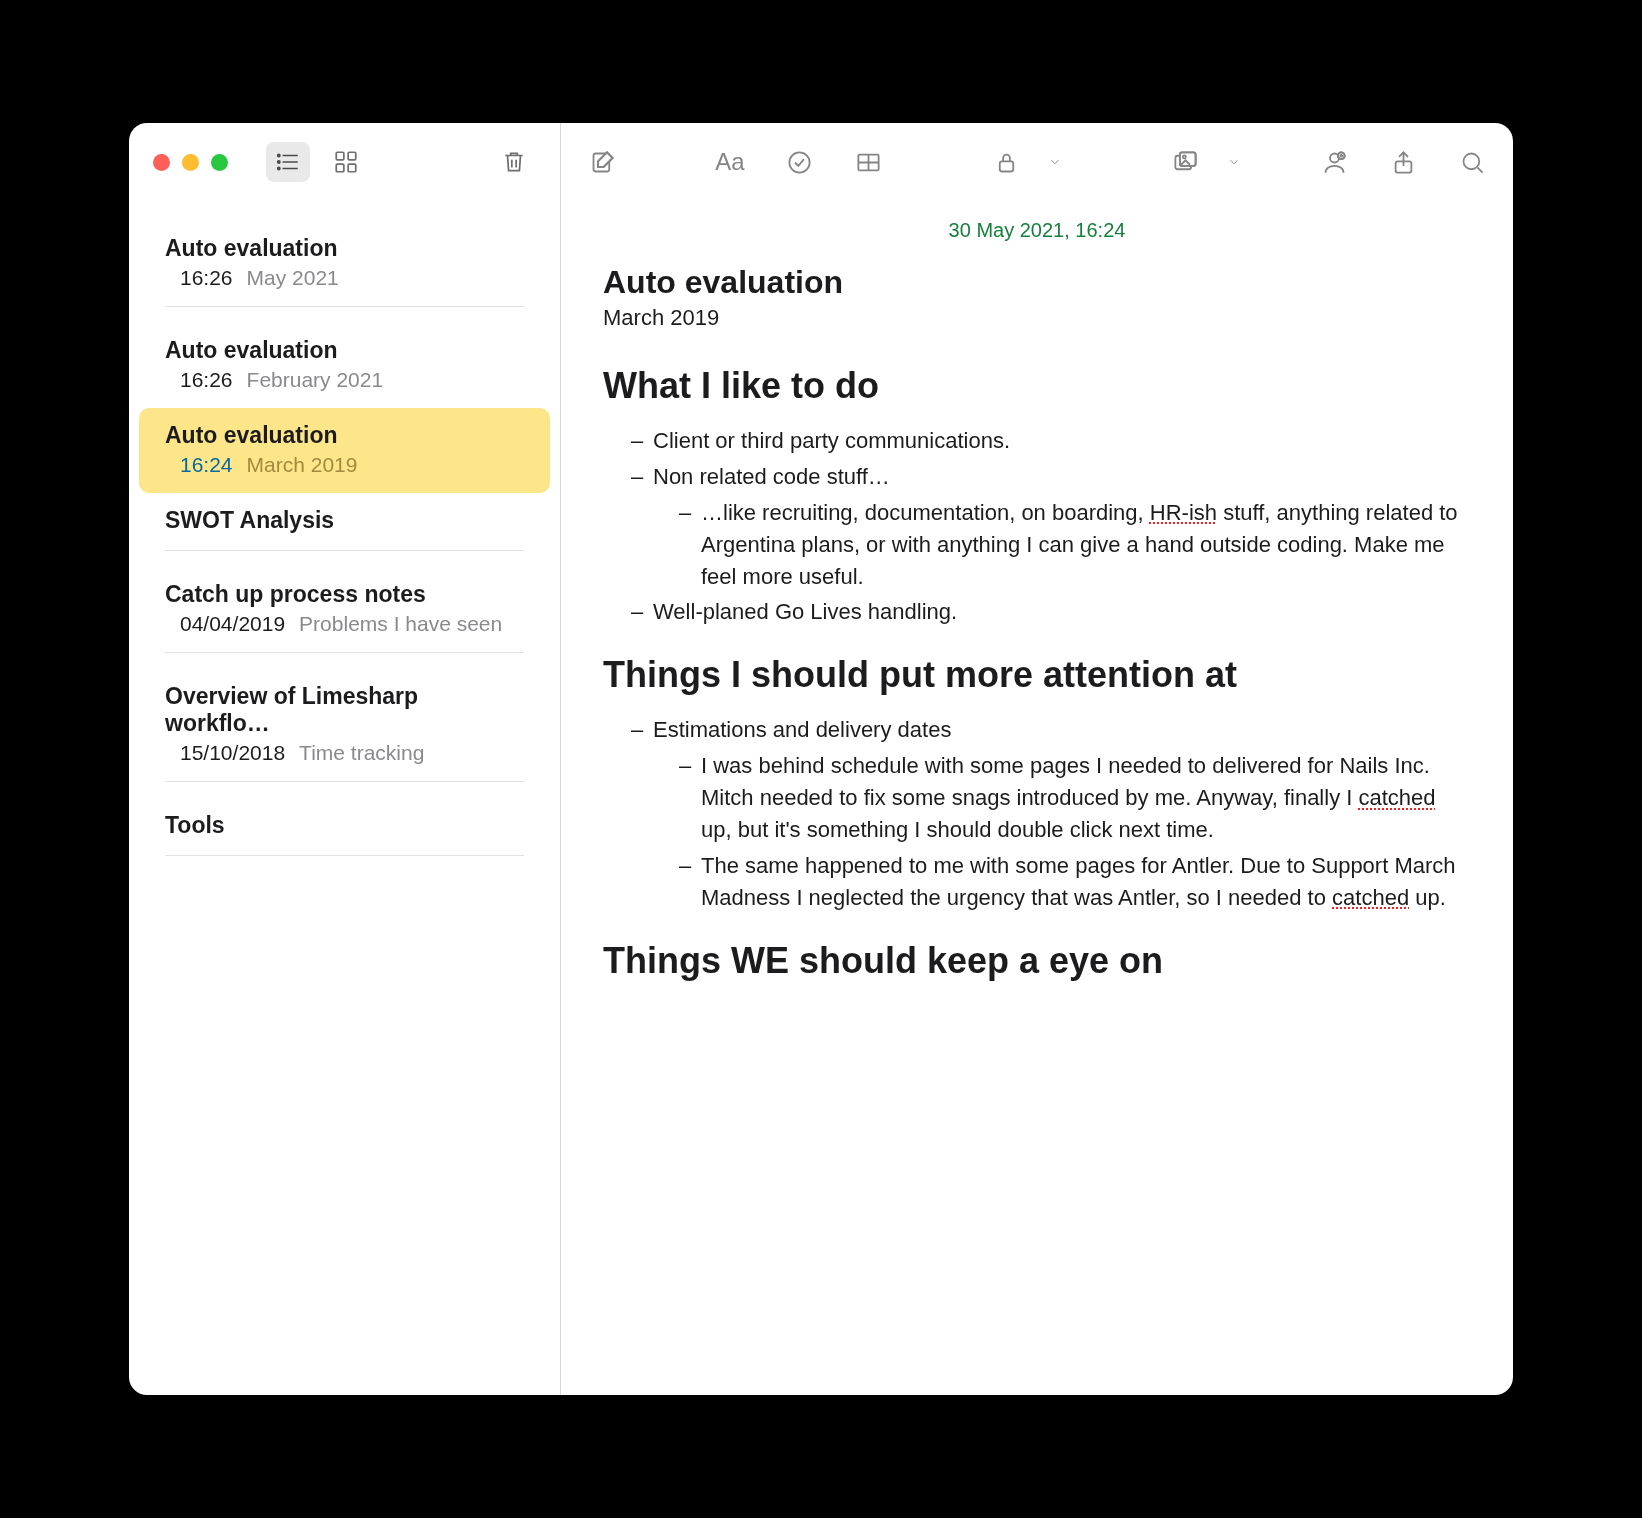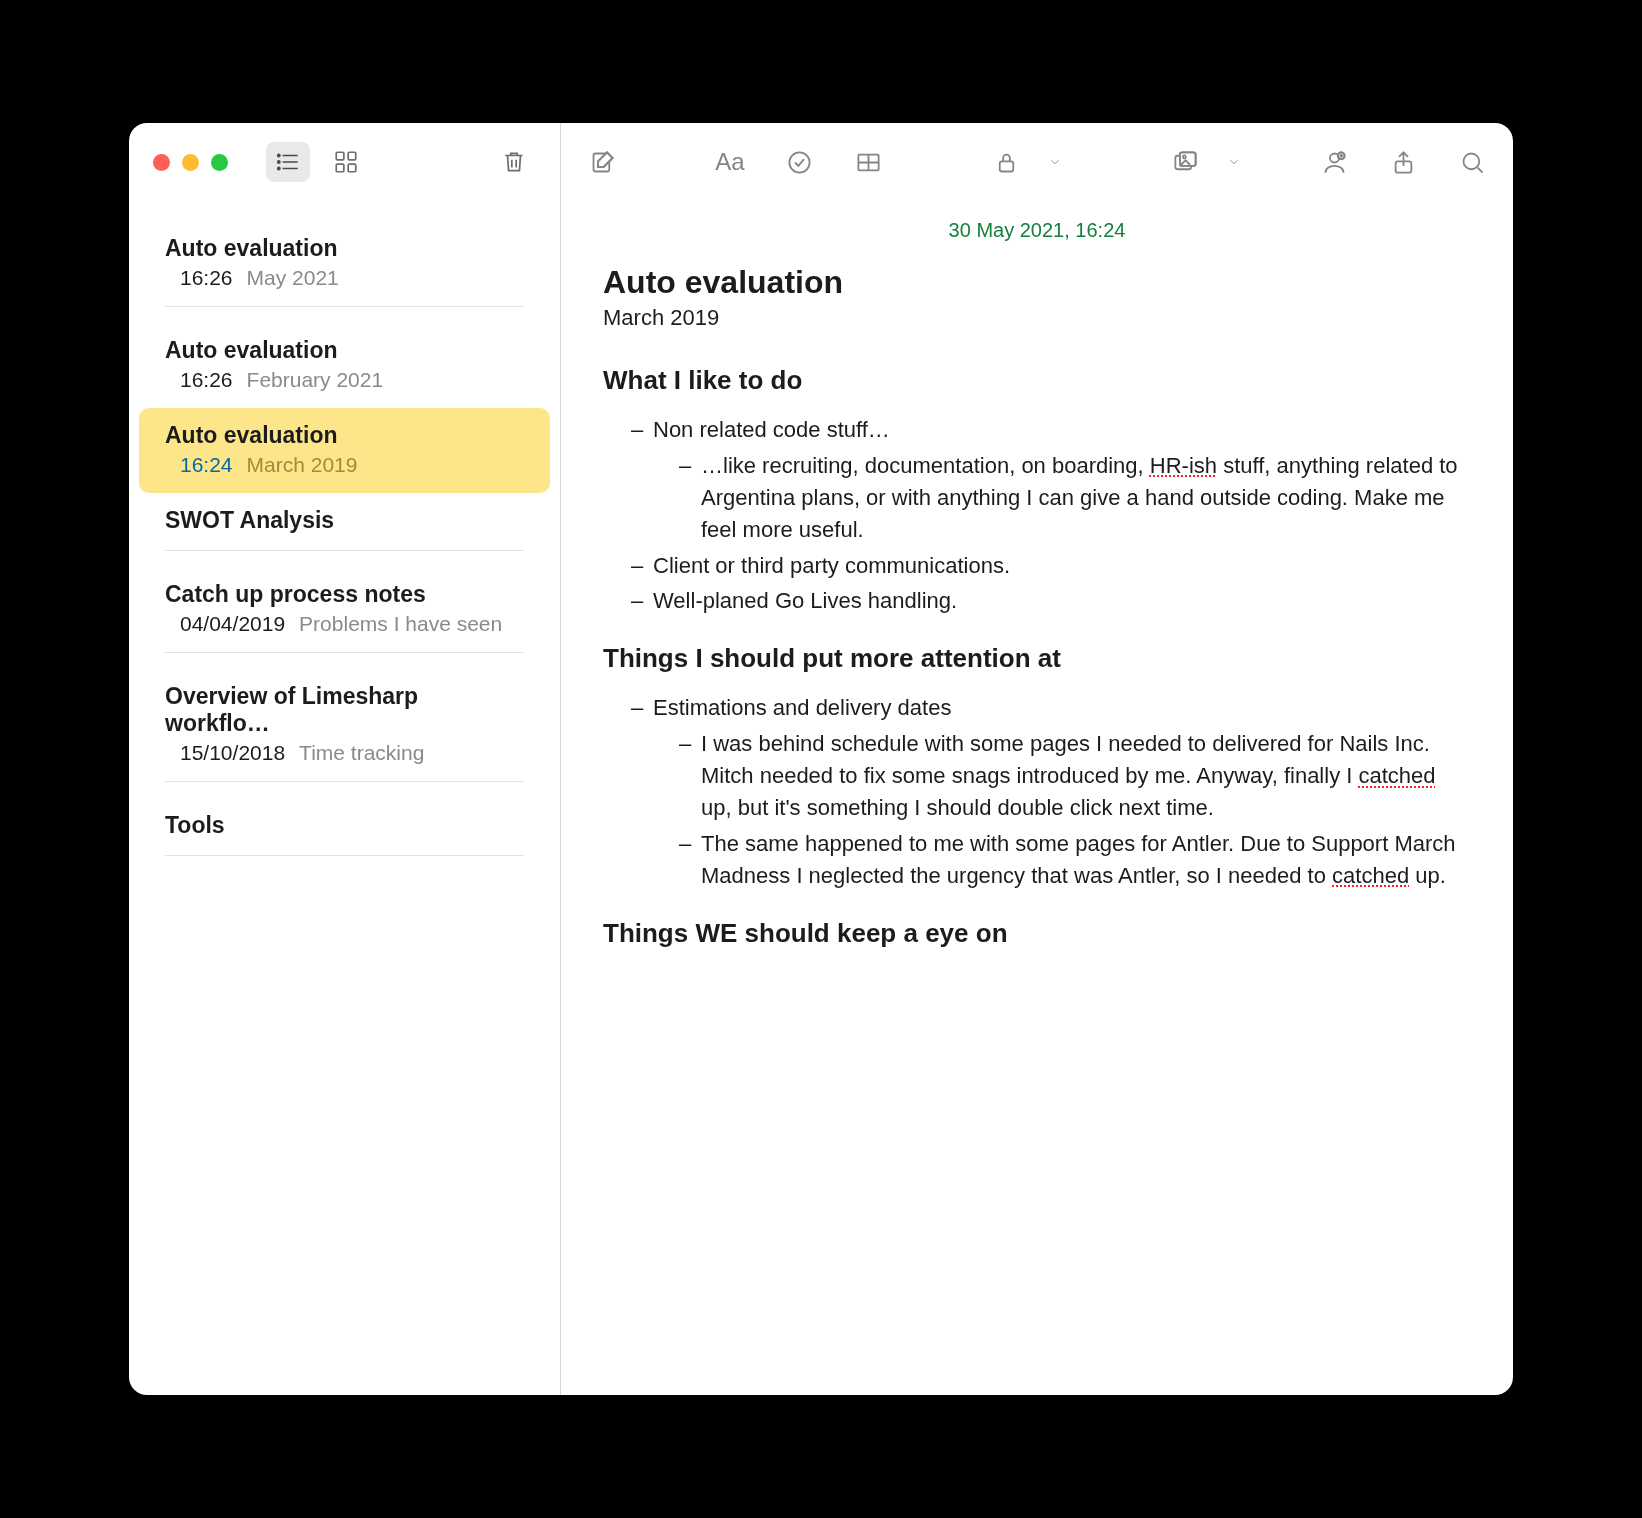--- a/index.html
+++ b/index.html
@@ -79,21 +79,21 @@
   .chev { width: 14px !important; height: 14px !important; margin-left: -12px; }
 
   .note-body {
     flex: 1; overflow-y: auto;
     padding: 18px 42px 20px 42px;
     color: #1c1c1e;
   }
   .datestamp { text-align: center; color: #15803d; font-size: 20px; margin-bottom: 22px; }
   .doc-title { font-size: 32px; font-weight: 800; margin-bottom: 4px; }
   .doc-sub { font-size: 22px; color: #1c1c1e; margin-bottom: 34px; }
-  .section-h { font-size: 26px; font-weight: 800; margin: 26px 0 18px 0; }
+  .section-h { font-size: 36px; font-weight: 800; margin: 26px 0 18px 0; }
   ul.dash { list-style: none; padding-left: 28px; font-size: 22px; line-height: 1.45; }
   ul.dash > li { position: relative; padding-left: 22px; margin-bottom: 4px; }
   ul.dash > li::before { content: "–"; position: absolute; left: 0; color: #1c1c1e; }
   ul.dash ul.dash { padding-left: 26px; margin-top: 4px; }
   .spellerr { text-decoration: underline dotted #e22; text-decoration-thickness: 2px; text-underline-offset: 3px; }
 </style>
 </head>
 <body>
 
 <div class="window">
@@ -243,27 +243,27 @@
       </div>
     </div>
 
     <div class="note-body">
       <div class="datestamp">30 May 2021, 16:24</div>
       <div class="doc-title">Auto evaluation</div>
       <div class="doc-sub">March 2019</div>
 
       <div class="section-h">What I like to do</div>
       <ul class="dash">
+        <li>Client or third party communications.</li>
         <li>
           <span>Non related code stuff…</span>
           <ul class="dash">
             <li><span>…like recruiting, documentation, on boarding, </span><span class="spellerr">HR-ish</span><span> stuff, anything related to Argentina plans, or with anything I can give a hand outside coding. Make me feel more useful.</span></li>
           </ul>
         </li>
-        <li>Client or third party communications.</li>
         <li>Well-planed Go Lives handling.</li>
       </ul>
 
       <div class="section-h">Things I should put more attention at</div>
       <ul class="dash">
         <li>
           <span>Estimations and delivery dates</span>
           <ul class="dash">
             <li><span>I was behind schedule with some pages I needed to delivered for Nails Inc. Mitch needed to fix some snags introduced by me. Anyway, finally I </span><span class="spellerr">catched</span><span> up, but it's something I should double click next time.</span></li>
             <li><span>The same happened to me with some pages for Antler. Due to Support March Madness I neglected the urgency that was Antler, so I needed to </span><span class="spellerr">catched</span><span> up.</span></li>

